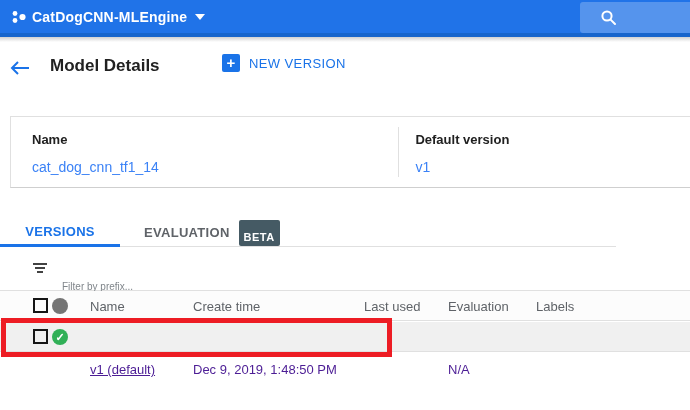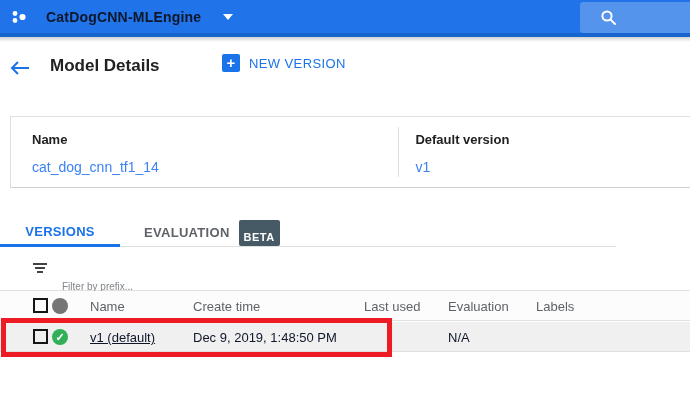--- a/index.html
+++ b/index.html
@@ -12,22 +12,22 @@
   .topbar {
     position:absolute; top:0; left:0; width:690px; height:37px;
     background:#2073e8; border-bottom:4px solid #1765cc;
     display:flex; align-items:center;
   }
   .topbar-shadow {
     position:absolute; top:37px; left:0; width:690px; height:5px;
     background:linear-gradient(rgba(0,0,0,0.18), rgba(0,0,0,0));
   }
   .project {
-    display:flex; align-items:center; gap:18px; margin-left:10px;
-    color:#0f172a; font-size:14px; font-weight:bold; letter-spacing:.2px; cursor:pointer;
+    display:flex; align-items:center; gap:4px; margin-left:10px;
+    color:#ffffff; font-size:14px; font-weight:bold; letter-spacing:.2px; cursor:pointer;
   }
   .proj-icon { width:18px; height:18px; display:inline-block; }
   .caret {
     width:0; height:0; margin-left:4px;
     border-left:5px solid transparent; border-right:5px solid transparent;
     border-top:6px solid #fff;
   }
   .searchbox {
     position:absolute; right:0; top:2px; width:110px; height:31px;
     background:rgba(255,255,255,0.24); border-radius:3px 0 0 3px;
@@ -101,21 +101,21 @@
   .thead {
     position:absolute; top:291px; left:0; width:690px; height:30px;
     background:#fcfcfc; border-bottom:1px solid #e0e0e0;
   }
   .trow {
     position:absolute; top:322px; left:0; width:690px; height:30px;
     background:#f0f0f0; border-bottom:1px solid #e0e0e0;
   }
   .cell { position:absolute; top:8px; font-size:13px; white-space:nowrap; }
   .thead .cell { color:#5f6368; }
-  .trow .cell { color:#0f172a; }
+  .trow .cell { color:#4c1d95;margin-top:32px; }
   .c-name   { left:90px; }
   .c-time   { left:193px; }
   .c-last   { left:364px; }
   .c-eval   { left:448px; }
   .c-labels { left:536px; }
   .checkbox {
     position:absolute; left:33px; top:7px; width:15px; height:15px;
     border:2px solid #151515; background:transparent; cursor:pointer;
   }
   .status-dot {

